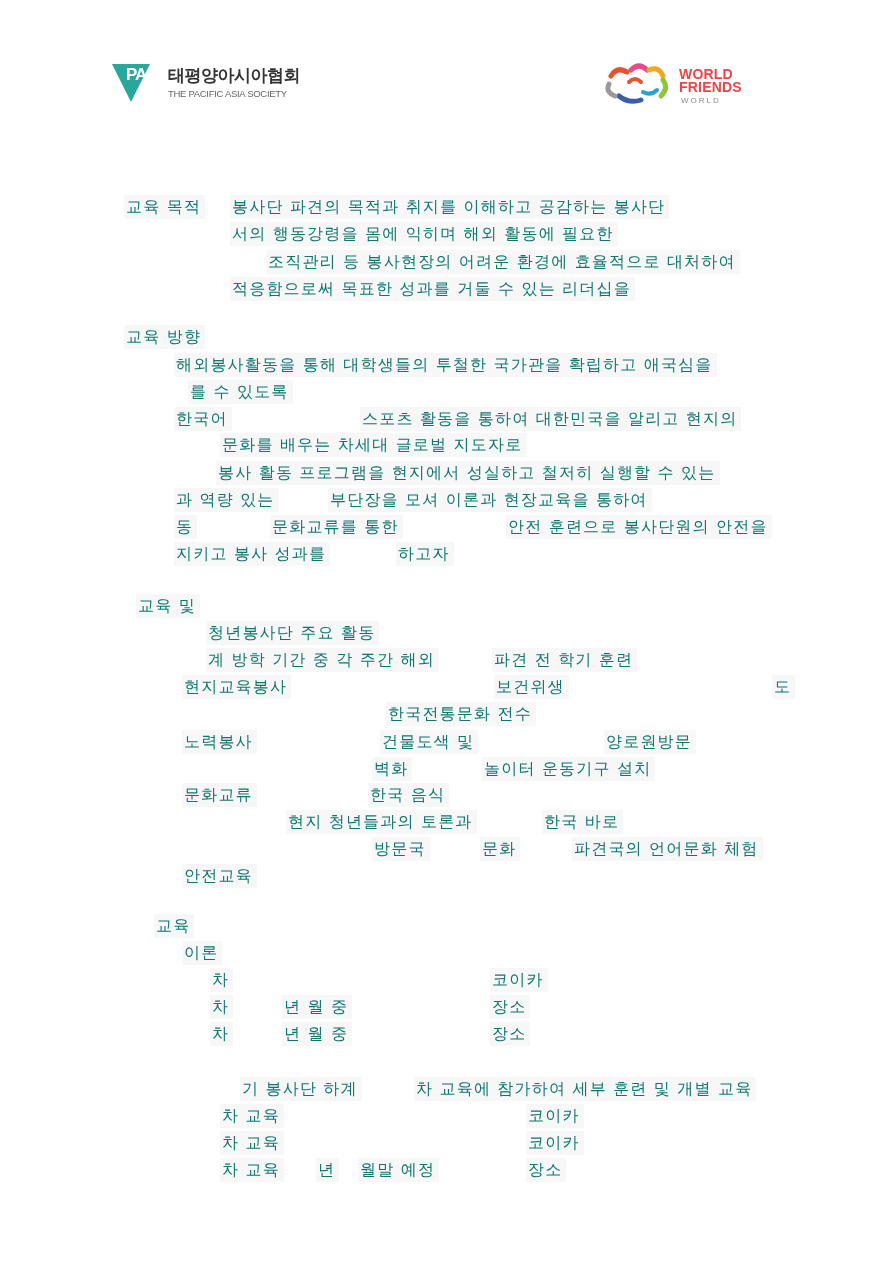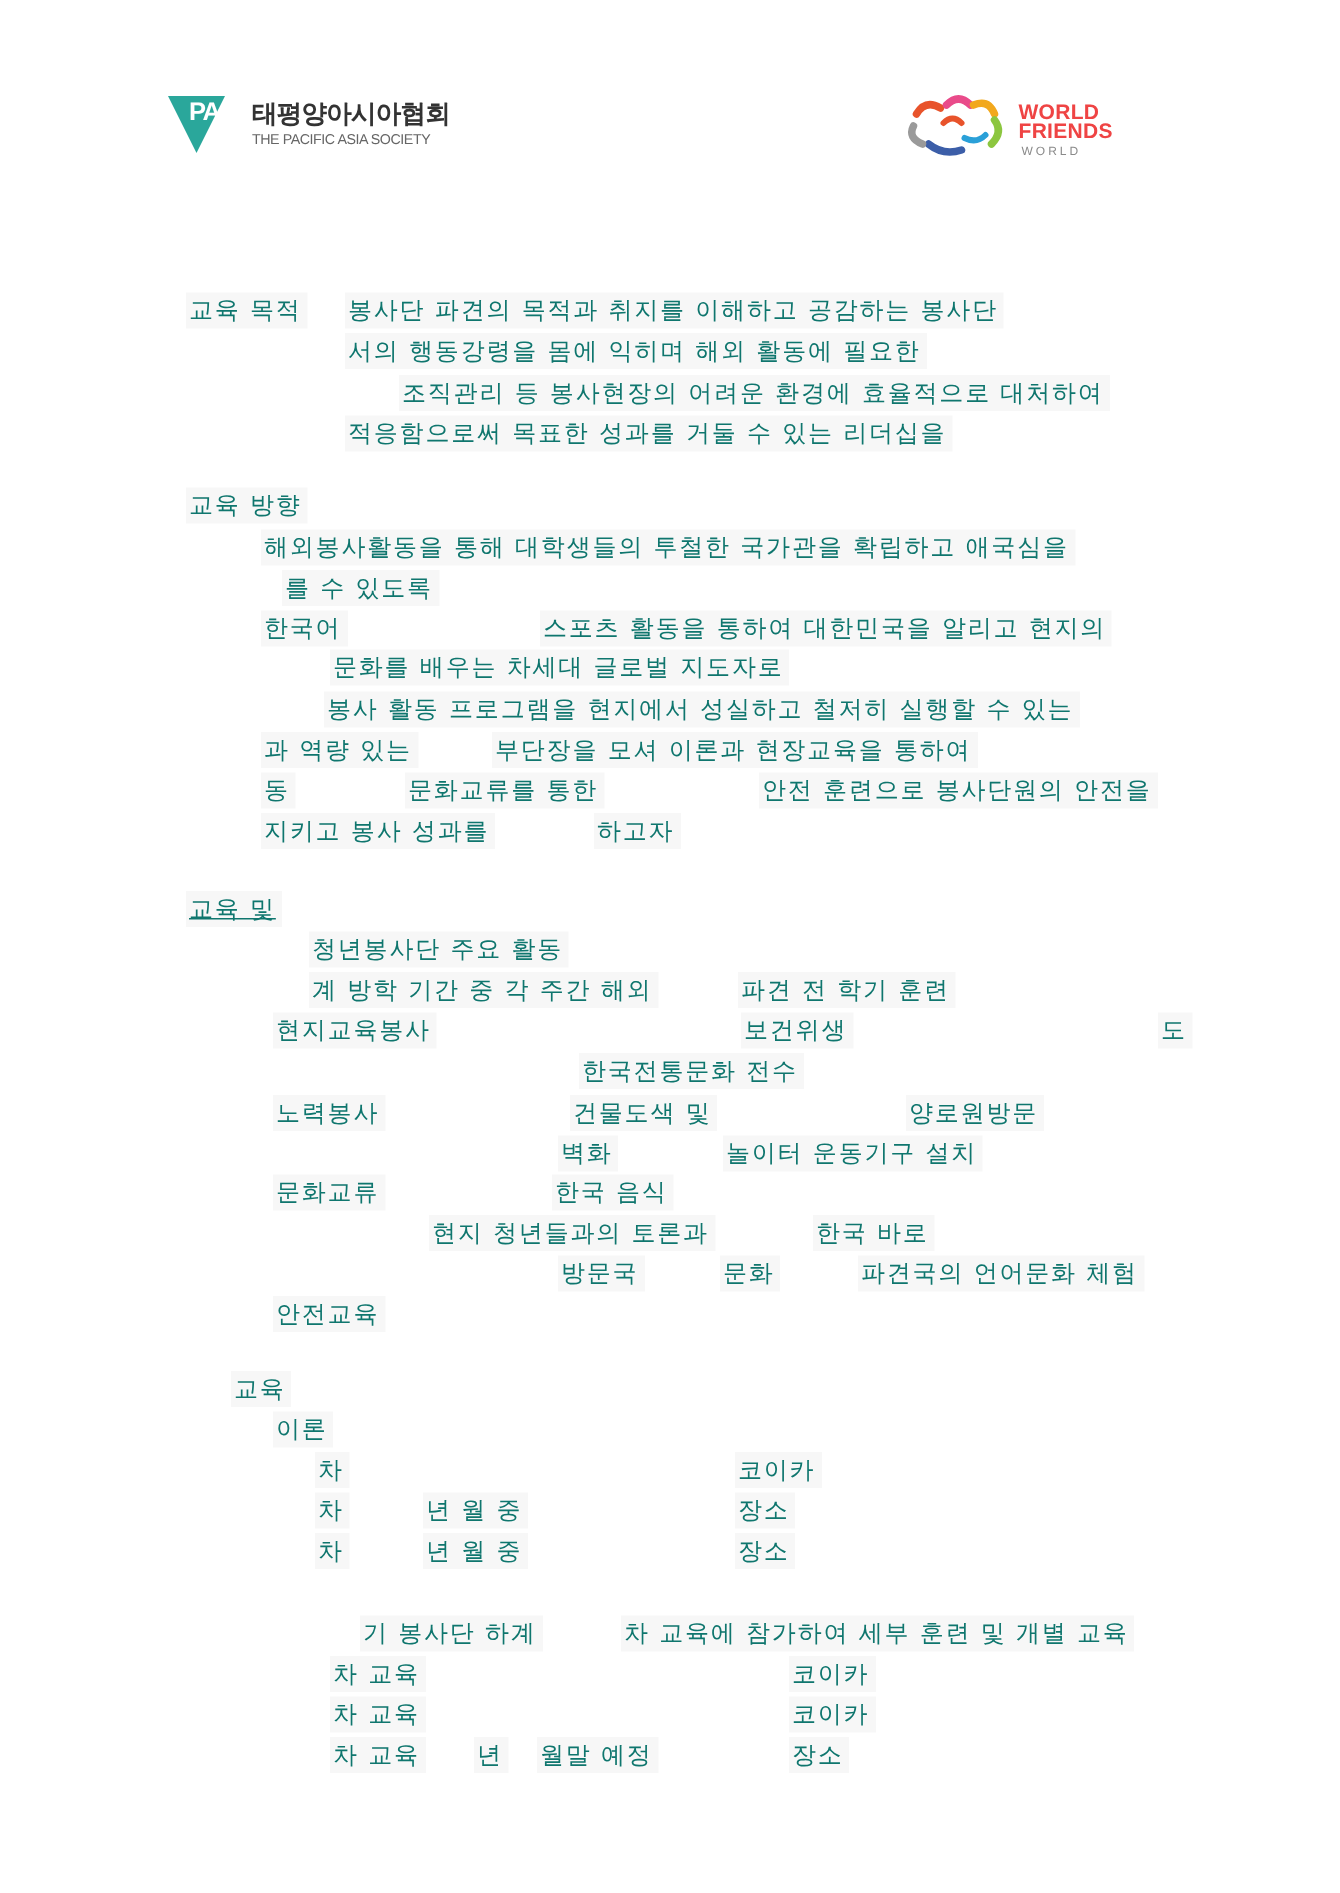--- a/index.html
+++ b/index.html
@@ -73,21 +73,21 @@
       <div class="seg" style="left: 360px; top: 407px;">스포츠 활동을 통하여 대한민국을 알리고 현지의</div>
       <div class="seg" style="left: 220px; top: 433px;">문화를 배우는 차세대 글로벌 지도자로</div>
       <div class="seg" style="left: 216px; top: 461px;">봉사 활동 프로그램을 현지에서 성실하고 철저히 실행할 수 있는</div>
       <div class="seg" style="left: 174px; top: 488px;">과 역량 있는</div>
       <div class="seg" style="left: 328px; top: 488px;">부단장을 모셔 이론과 현장교육을 통하여</div>
       <div class="seg" style="left: 174px; top: 515px;">동</div>
       <div class="seg" style="left: 270px; top: 515px;">문화교류를 통한</div>
       <div class="seg" style="left: 506px; top: 515px;">안전 훈련으로 봉사단원의 안전을</div>
       <div class="seg" style="left: 174px; top: 542px;">지키고 봉사 성과를</div>
       <div class="seg" style="left: 396px; top: 542px;">하고자</div>
-      <div class="seg" style="left: 124px; top: 594px; text-decoration: underline;">교육 및</div>
+      <div class="seg" style="left: 136px; top: 594px;">교육 및</div>
       <div class="seg" style="left: 206px; top: 621px;">청년봉사단 주요 활동</div>
       <div class="seg" style="left: 206px; top: 648px;">계 방학 기간 중 각  주간 해외</div>
       <div class="seg" style="left: 492px; top: 648px;">파견 전  학기 훈련</div>
       <div class="seg" style="left: 182px; top: 675px;">현지교육봉사</div>
       <div class="seg" style="left: 494px; top: 675px;">보건위생</div>
       <div class="seg" style="left: 772px; top: 675px;">도</div>
       <div class="seg" style="left: 386px; top: 702px;">한국전통문화 전수</div>
       <div class="seg" style="left: 182px; top: 730px;">노력봉사</div>
       <div class="seg" style="left: 380px; top: 730px;">건물도색 및</div>
       <div class="seg" style="left: 604px; top: 730px;">양로원방문</div>

